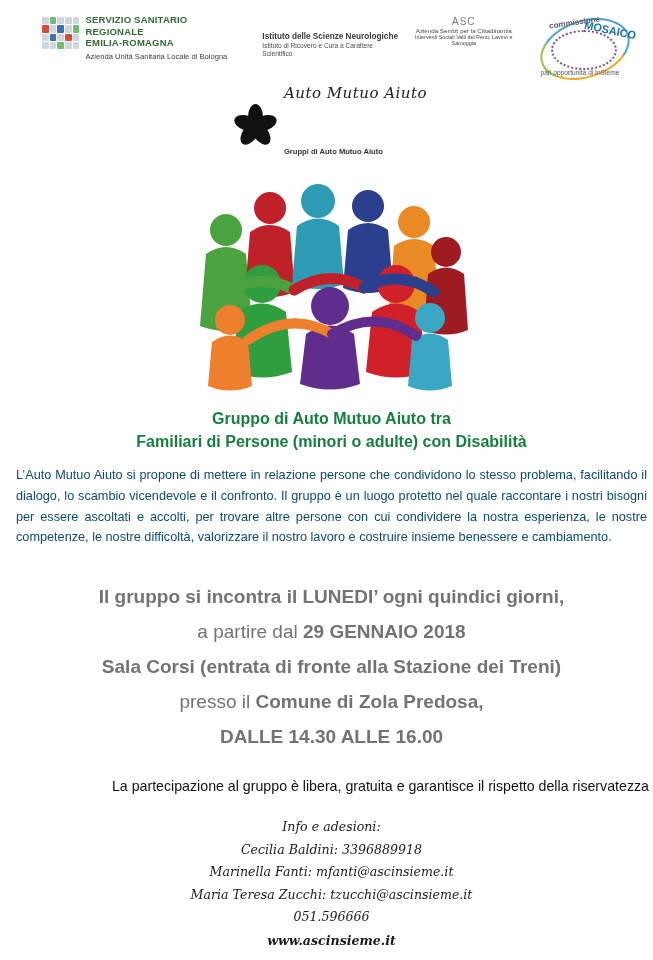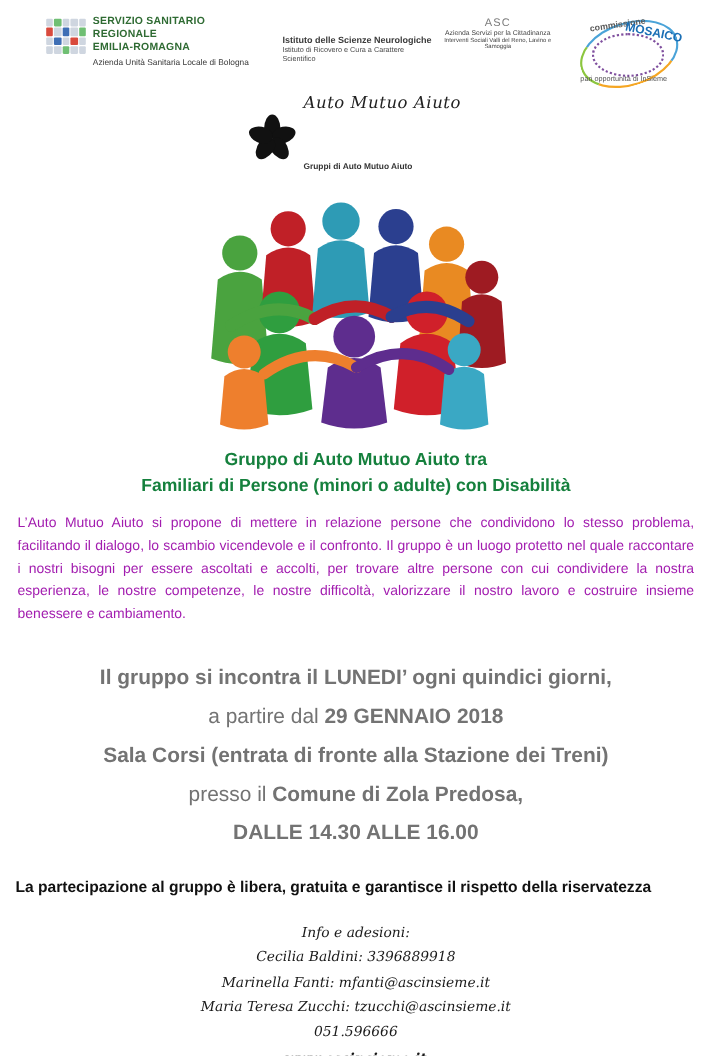--- a/index.html
+++ b/index.html
@@ -12,21 +12,21 @@
     width: 653px;
     height: 960px;
     font-family: "Liberation Sans", sans-serif;
     color: #1a1a1a;
     overflow: hidden;
     position: relative;
   }
   .page {
     width: 653px;
     height: 960px;
-    padding: 10px 20px 0 14px;
+    padding: 10px 4px 0 14px;
     position: relative;
   }
 
   
   .logo-row {
     display: flex;
     align-items: flex-start;
     justify-content: space-between;
     height: 82px;
     padding: 4px 8px 0 28px;
@@ -224,40 +224,40 @@
     font-weight: bold;
     color: #15803d;
     line-height: 1.45;
     margin-top: 14px;
     padding: 0 8px;
   }
 
   .body-text {
     font-size: 12.7px;
     line-height: 1.62;
-    color: #a21caf;
+    color: #0c4a6e;
     text-align: justify;
     margin-top: 12px;
     padding: 0 2px;
   }
 
   .when-block {
     text-align: center;
     margin-top: 31px;
     font-size: 19px;
     line-height: 1.85;
     color: #737373;
   }
   .when-block .ln { display: block; }
   .when-block b { font-weight: bold; }
   .when-block .light { font-weight: normal; }
 
   .free-line {
-    text-align: left;
-    font-weight: bold;
+    text-align: right;
+    font-weight: normal;
     font-size: 14.2px;
     margin-top: 24px;
     color: #111;
   }
 
   .contacts {
     text-align: center;
     margin-top: 22px;
     font-family: "DejaVu Serif", serif;
     font-style: italic;

